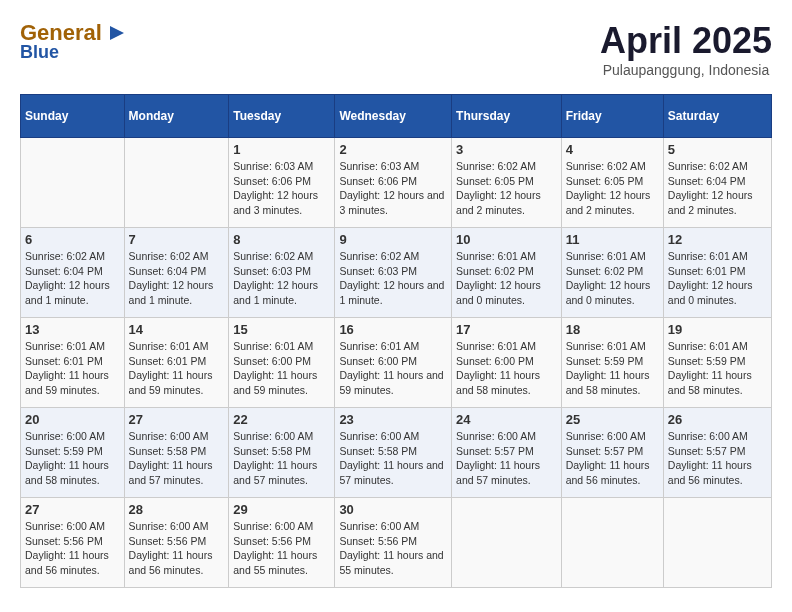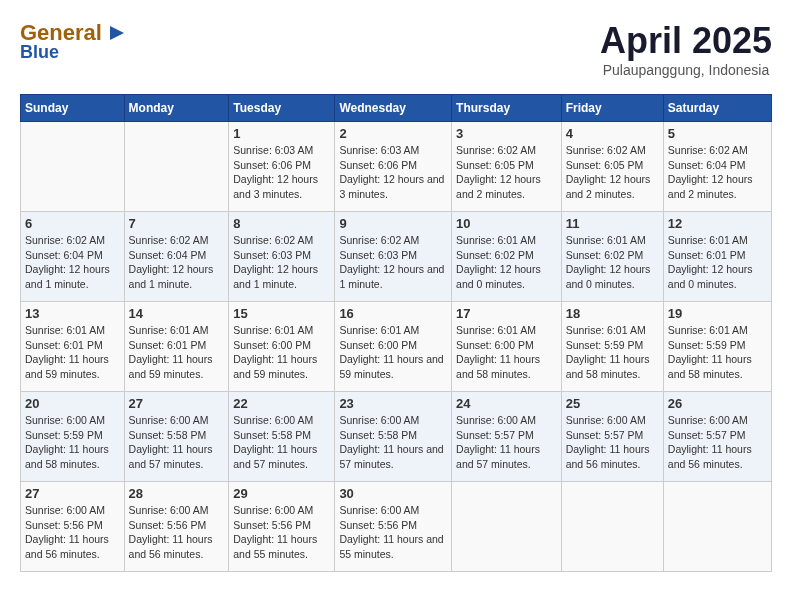--- a/index.html
+++ b/index.html
@@ -35,21 +35,21 @@
       font-weight: normal;
     }
     table {
       width: 100%;
       border-collapse: collapse;
       font-size: 11px;
     }
     thead tr th {
       background-color: #2255a4;
       color: white;
-      padding: 6px 4px;
+      padding: 14px 4px;
       text-align: left;
       font-size: 12px;
       font-weight: bold;
       border: 1px solid #1a3d82;
     }
     tbody tr td {
       border: 1px solid #ccc;
       vertical-align: top;
       padding: 4px;
       min-height: 80px;

